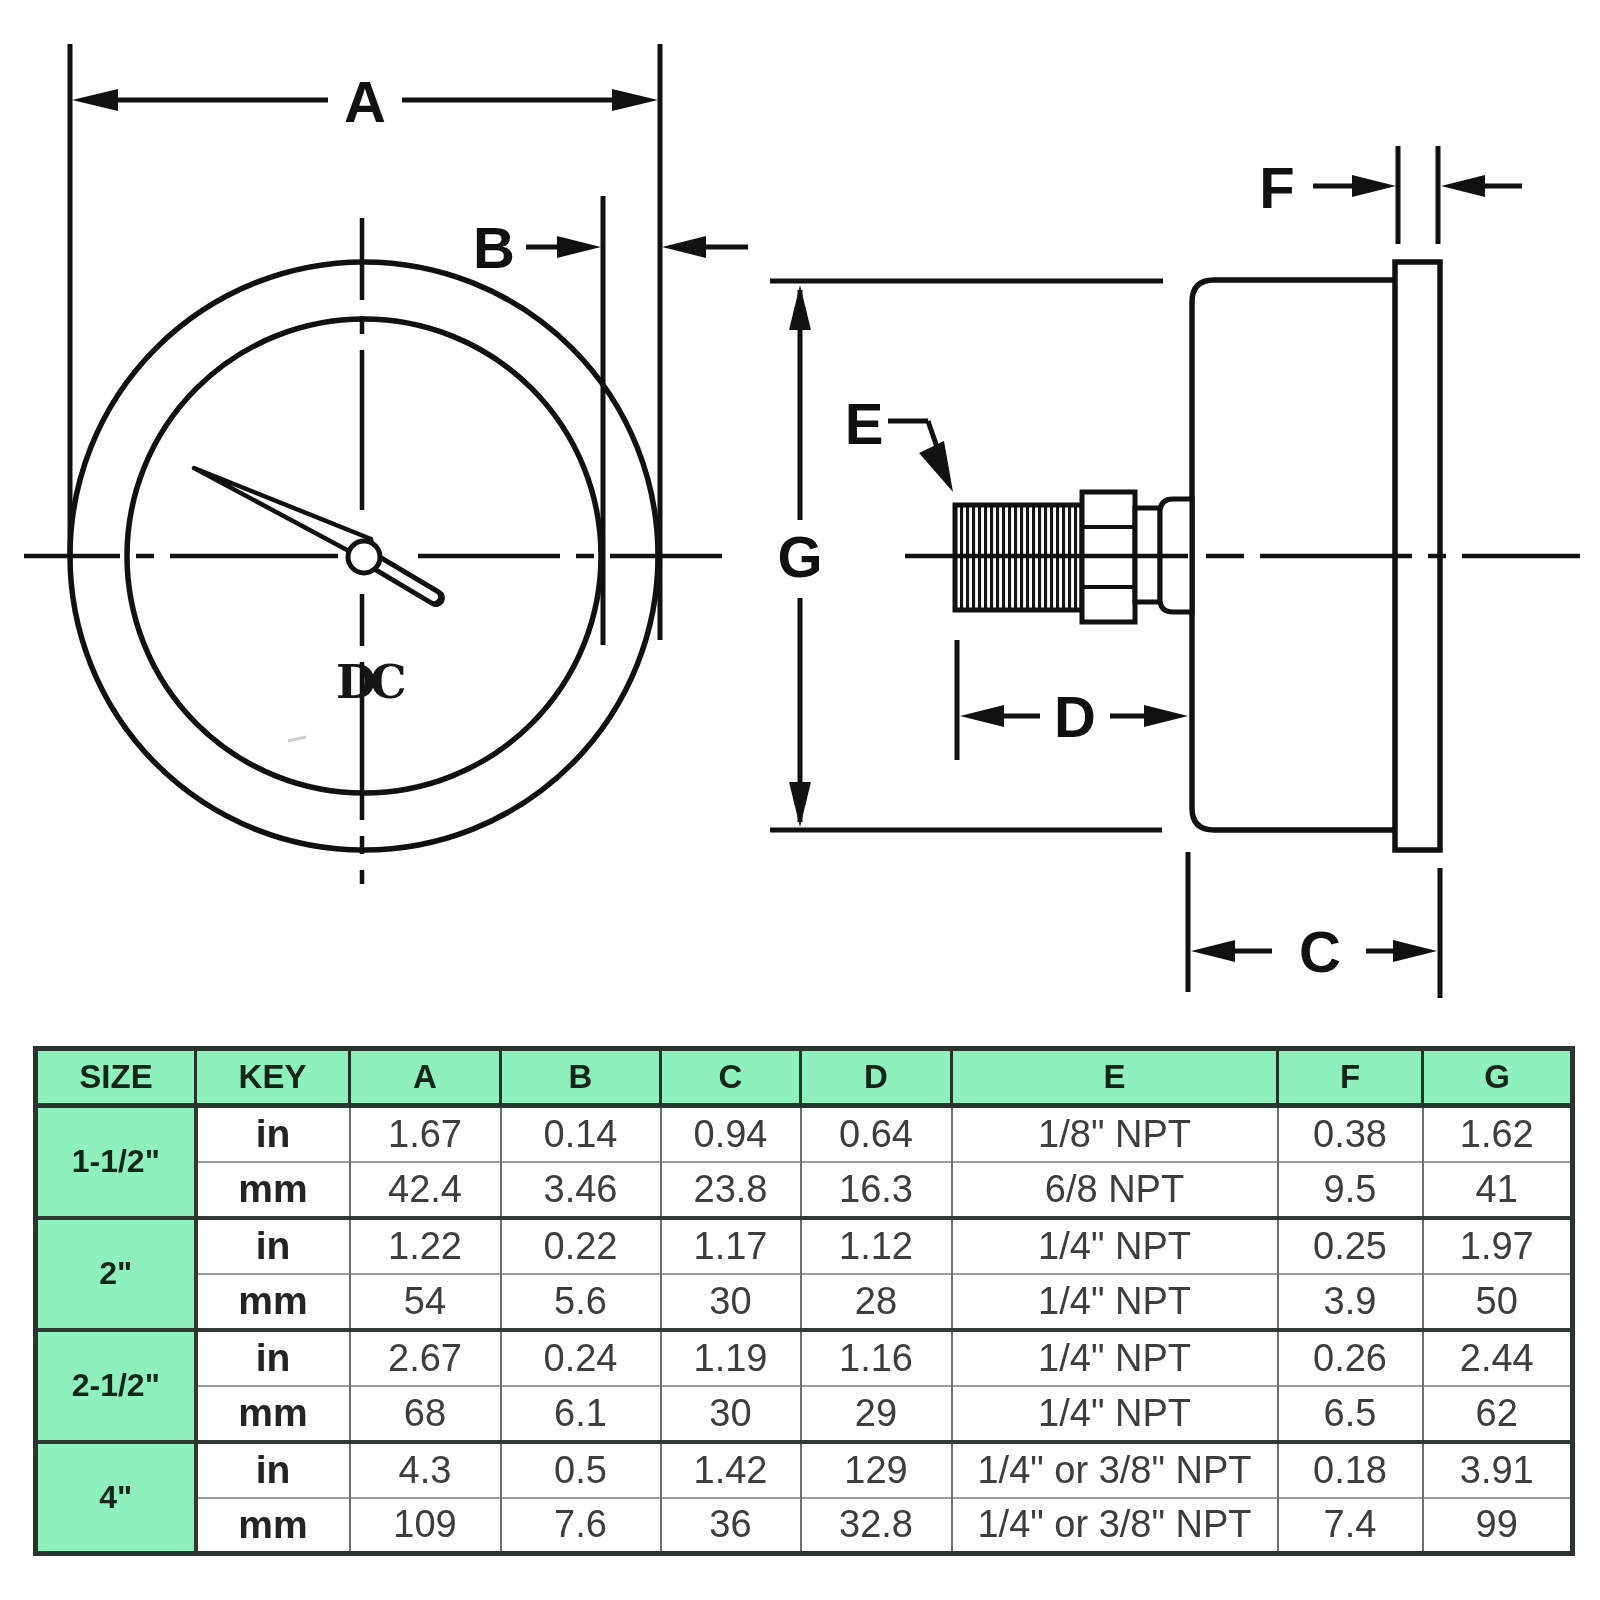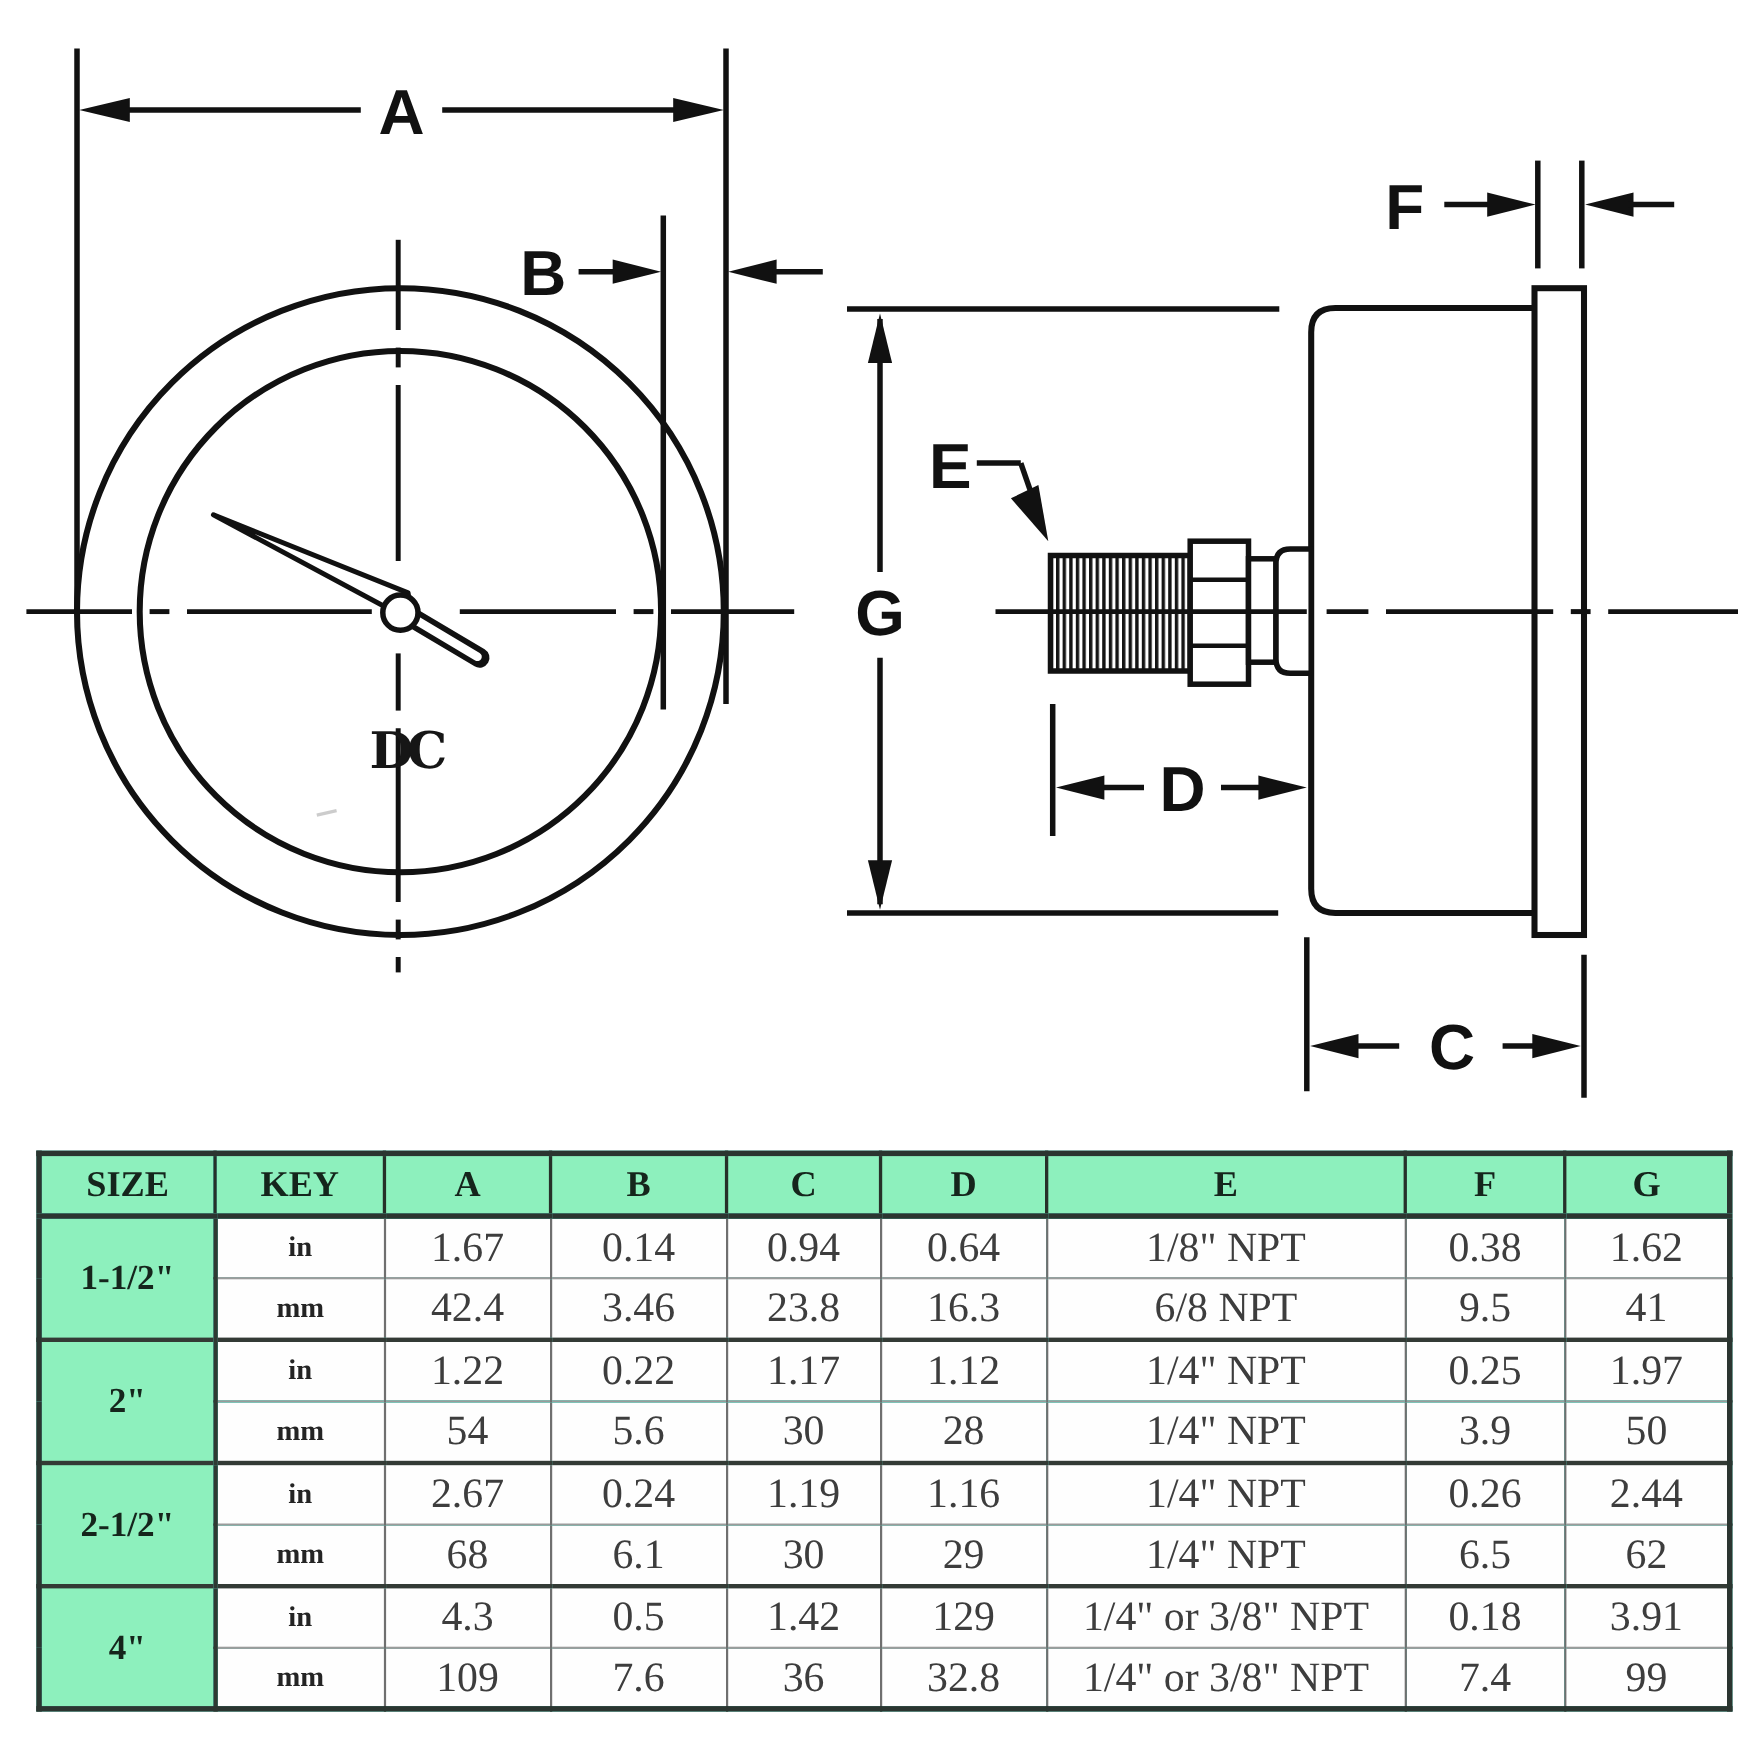--- a/index.html
+++ b/index.html
@@ -3,30 +3,30 @@
 <meta charset="utf-8">
 <style>
   html,body{margin:0;padding:0;background:#ffffff;}
   .page{position:relative;width:1600px;height:1600px;background:#ffffff;overflow:hidden;
         font-family:"Liberation Sans",sans-serif;}
   .drawing{position:absolute;left:0;top:0;}
   .dim-label{font-family:"Liberation Sans",sans-serif;font-size:58px;font-weight:600;fill:#111;}
   .logo-text{font-family:"DejaVu Serif",serif;font-size:46px;font-weight:700;fill:#161616;letter-spacing:-6px;}
   
   .spec-table-wrap{position:absolute;left:33px;top:1046px;}
-  table.spec{border-collapse:collapse;table-layout:fixed;width:1537px;background:#5eead4;
-             border:5px solid #2b3530;font-family:Liberation Serif, serif;}
+  table.spec{border-collapse:collapse;table-layout:fixed;width:1537px;background:#0369a1;
+             border:5px solid #2b3530;}
   table.spec td,table.spec th{padding:0;text-align:center;vertical-align:middle;overflow:hidden;}
   tr.hdr{height:57px;}
   tr.row{height:56px;}
   th.h{background:#8df0bd;font-size:33px;font-weight:700;color:#15251c;
        border:3px solid #273029;border-bottom:5px solid #2b3530;}
   td.size{background:#8df0bd;font-size:32px;font-weight:700;color:#15251c;
           border-right:4px solid #2f3a33;}
-  td.key{font-size:26px;font-weight:700;color:#242424;}
+  td.key{font-size:39px;font-weight:700;color:#242424;}
   td.val{font-size:38px;font-weight:500;color:#3d3d3d;}
   td.key,td.val{background:#fefefe;border-left:2px solid #6f6f6f;border-right:2px solid #6f6f6f;}
   tr.sep-thin td{border-top:2px solid #9b9b9b;}
   tr.sep-thick td{border-top:4px solid #333a35;}
 </style>
 </head>
 <body>
 
 <div class="page">
 

